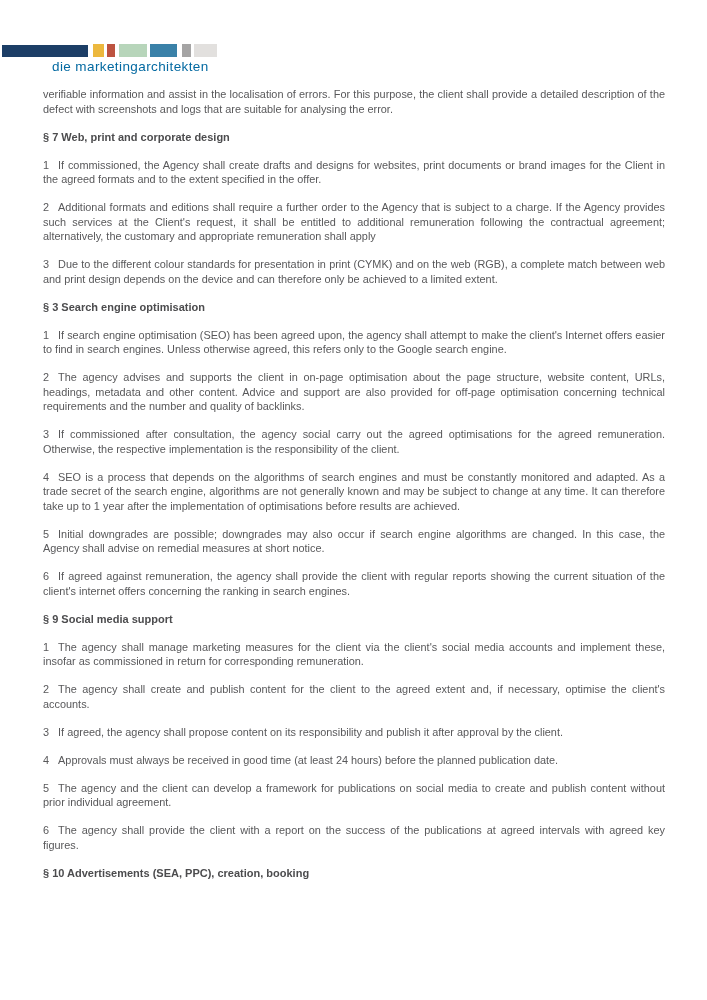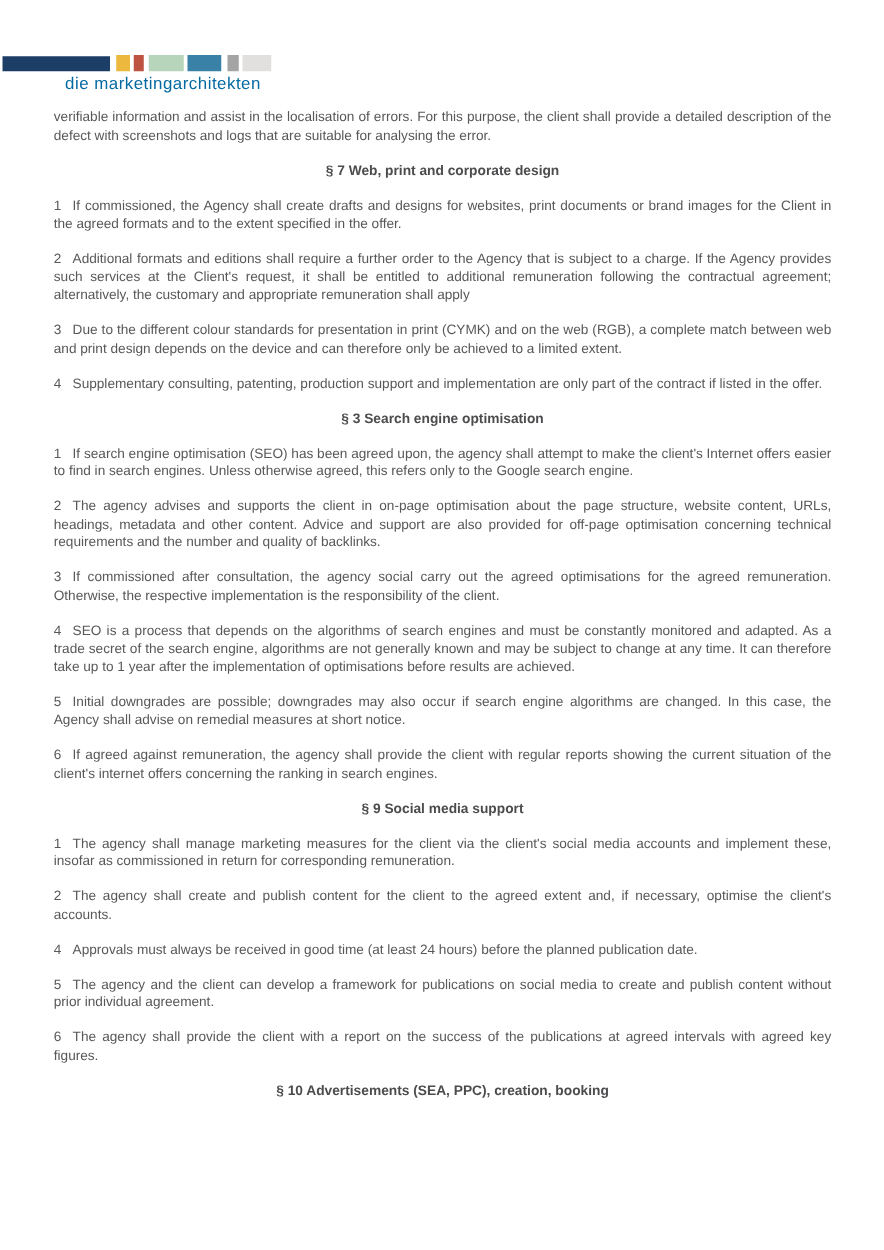--- a/index.html
+++ b/index.html
@@ -50,21 +50,20 @@
     text-align: justify;
     margin-bottom: 13.5px;
     color: #58585a;
   }
   .content h2 {
     font-size: 11px;
     line-height: 14.5px;
     font-weight: bold;
     color: #4c4c4e;
     margin-bottom: 13.5px;
-    text-align: center;
   }
   .num { margin-right: 9px; }
 </style>
 </head>
 <body>
 
 <div class="logo">
   <div class="logo-bars">
     <div class="bar bar-navy" style="background:#1c3e66"></div>
     <div class="bar bar-gold" style="background:#ecb83e"></div>
@@ -79,37 +78,37 @@
 
 <div class="content">
 
   <p>verifiable information and assist in the localisation of errors. For this purpose, the client shall provide a detailed description of the defect with screenshots and logs that are suitable for analysing the error.</p>
 
   <section>
     <h2>§ 7 Web, print and corporate design</h2>
     <p><span class="num">1</span><span>If commissioned, the Agency shall create drafts and designs for websites, print documents or brand images for the Client in the agreed formats and to the extent specified in the offer.</span></p>
     <p><span class="num">2</span><span>Additional formats and editions shall require a further order to the Agency that is subject to a charge. If the Agency provides such services at the Client's request, it shall be entitled to additional remuneration following the contractual agreement; alternatively, the customary and appropriate remuneration shall apply</span></p>
     <p><span class="num">3</span><span>Due to the different colour standards for presentation in print (CYMK) and on the web (RGB), a complete match between web and print design depends on the device and can therefore only be achieved to a limited extent.</span></p>
-    <p><span class="num">4</span><span>Supplementary consulting, patenting, production support and implementation are only part of the contract if listed in the offer.</span></p>
   </section>
 
   <section>
     <h2>§ 3 Search engine optimisation</h2>
     <p><span class="num">1</span><span>If search engine optimisation (SEO) has been agreed upon, the agency shall attempt to make the client's Internet offers easier to find in search engines. Unless otherwise agreed, this refers only to the Google search engine.</span></p>
     <p><span class="num">2</span><span>The agency advises and supports the client in on-page optimisation about the page structure, website content, URLs, headings, metadata and other content. Advice and support are also provided for off-page optimisation concerning technical requirements and the number and quality of backlinks.</span></p>
     <p><span class="num">3</span><span>If commissioned after consultation, the agency social carry out the agreed optimisations for the agreed remuneration. Otherwise, the respective implementation is the responsibility of the client.</span></p>
     <p><span class="num">4</span><span>SEO is a process that depends on the algorithms of search engines and must be constantly monitored and adapted. As a trade secret of the search engine, algorithms are not generally known and may be subject to change at any time. It can therefore take up to 1 year after the implementation of optimisations before results are achieved.</span></p>
     <p><span class="num">5</span><span>Initial downgrades are possible; downgrades may also occur if search engine algorithms are changed. In this case, the Agency shall advise on remedial measures at short notice.</span></p>
     <p><span class="num">6</span><span>If agreed against remuneration, the agency shall provide the client with regular reports showing the current situation of the client's internet offers concerning the ranking in search engines.</span></p>
   </section>
 
   <section>
     <h2>§ 9 Social media support</h2>
     <p><span class="num">1</span><span>The agency shall manage marketing measures for the client via the client's social media accounts and implement these, insofar as commissioned in return for corresponding remuneration.</span></p>
     <p><span class="num">2</span><span>The agency shall create and publish content for the client to the agreed extent and, if necessary, optimise the client's accounts.</span></p>
+    <p><span class="num">3</span><span>If agreed, the agency shall propose content on its responsibility and publish it after approval by the client.</span></p>
     <p><span class="num">4</span><span>Approvals must always be received in good time (at least 24 hours) before the planned publication date.</span></p>
     <p><span class="num">5</span><span>The agency and the client can develop a framework for publications on social media to create and publish content without prior individual agreement.</span></p>
     <p><span class="num">6</span><span>The agency shall provide the client with a report on the success of the publications at agreed intervals with agreed key figures.</span></p>
   </section>
 
   <section>
     <h2>§ 10 Advertisements (SEA, PPC), creation, booking</h2>
   </section>
 
 </div>

